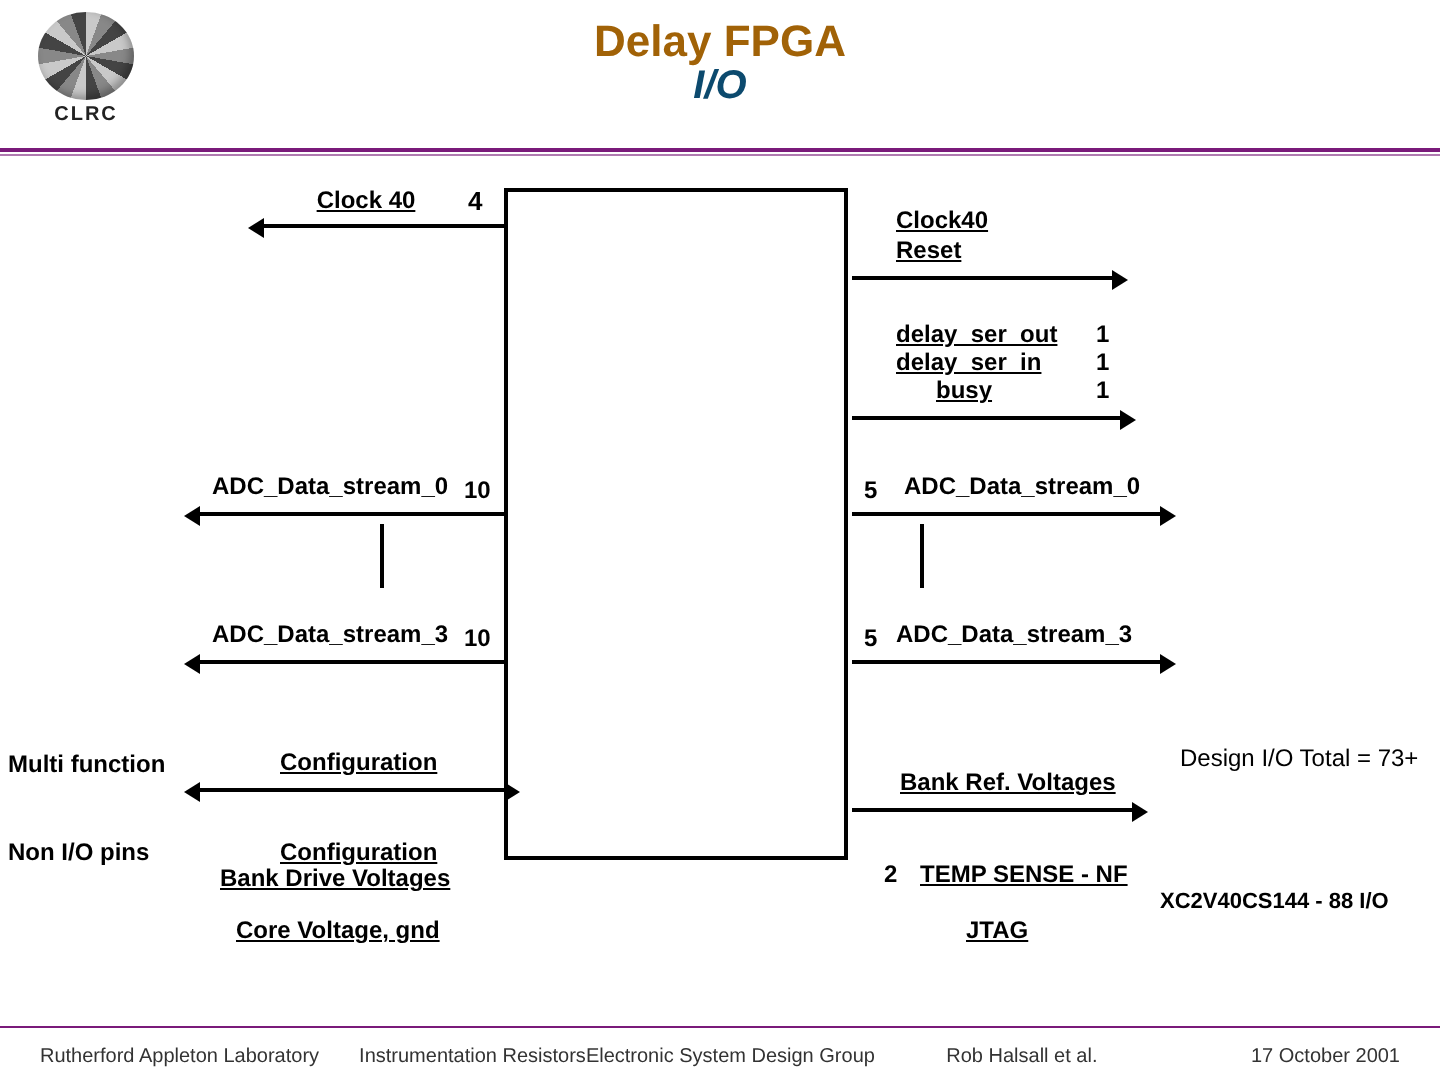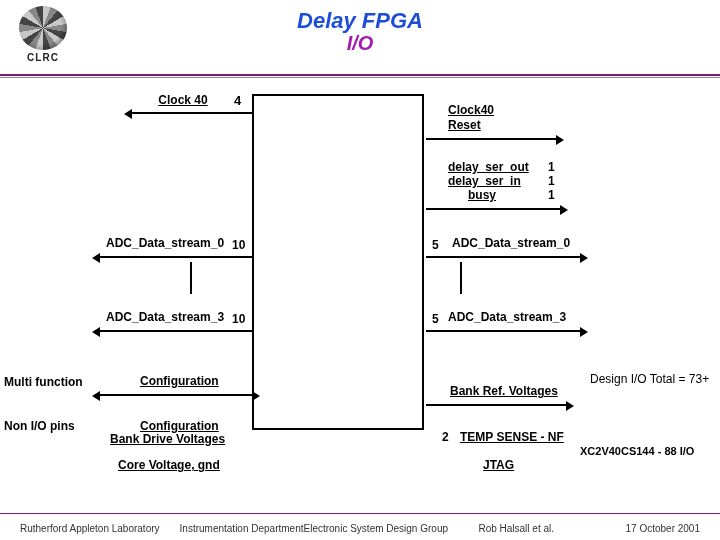--- a/index.html
+++ b/index.html
@@ -1,22 +1,22 @@
 <!DOCTYPE html>
 <html><head>
 <meta charset="utf-8">
 <style>
   * { box-sizing: border-box; margin: 0; padding: 0; }
   html, body { width: 720px; height: 540px; font-family: Arial, Helvetica, sans-serif; background: #fff; overflow: hidden; }
   .slide { position: relative; width: 720px; height: 540px; }
 
   
   .title-area { position: absolute; top: 8px; left: 0; right: 0; text-align: center; }
-  .title { font-size: 22px; font-weight: bold; font-style: italic; color: #1d4ed8; }
-  .subtitle { font-size: 20px; font-weight: bold; font-style: italic; color: #a21caf; margin-top: -2px; }
+  .title { font-size: 22px; font-weight: bold; color: #a16207; }
+  .subtitle { font-size: 20px; font-weight: bold; font-style: italic; color: #0c4a6e; margin-top: -2px; }
   .hr-top { position: absolute; top: 74px; left: 0; right: 0; height: 2px; background: #7a1a7a; }
   .hr-top2 { position: absolute; top: 77px; left: 0; right: 0; height: 1px; background: #b07ab0; }
 
   
   .logo-wrap { position: absolute; top: 6px; left: 6px; width: 74px; height: 60px; display:flex; flex-direction:column; align-items:center; }
   .logo-swirl { width: 48px; height: 44px; border-radius: 60% 60% 60% 60%; background:
     repeating-conic-gradient(from 0deg, #c9c9c9 0 20deg, #888 20deg 40deg, #444 40deg 60deg);
     filter: blur(0.3px); box-shadow: inset -2px -2px 4px rgba(0,0,0,.3); }
   .logo-text { font-size: 10px; font-weight: bold; letter-spacing: 1px; margin-top: 2px; color:#222; }
 
@@ -153,19 +153,19 @@
   <div class="lbl underline tempsense-r">TEMP SENSE - NF</div>
   <div class="lbl underline jtag-r">JTAG</div>
 
   <div class="partlist">
     <div>XC2V40CS144 - 88 I/O</div>
   </div>
 
   <div class="footer-line"></div>
   <div class="footer">
     <div class="c1">Rutherford Appleton Laboratory</div>
-    <div class="c2">Instrumentation Department</div>
+    <div class="c2">Instrumentation Resistors</div>
     <div class="c3">Electronic System Design Group</div>
     <div class="c4">Rob Halsall et al.</div>
     <div class="c5">17 October 2001</div>
   </div>
 
 </div>
 
 </body></html>

